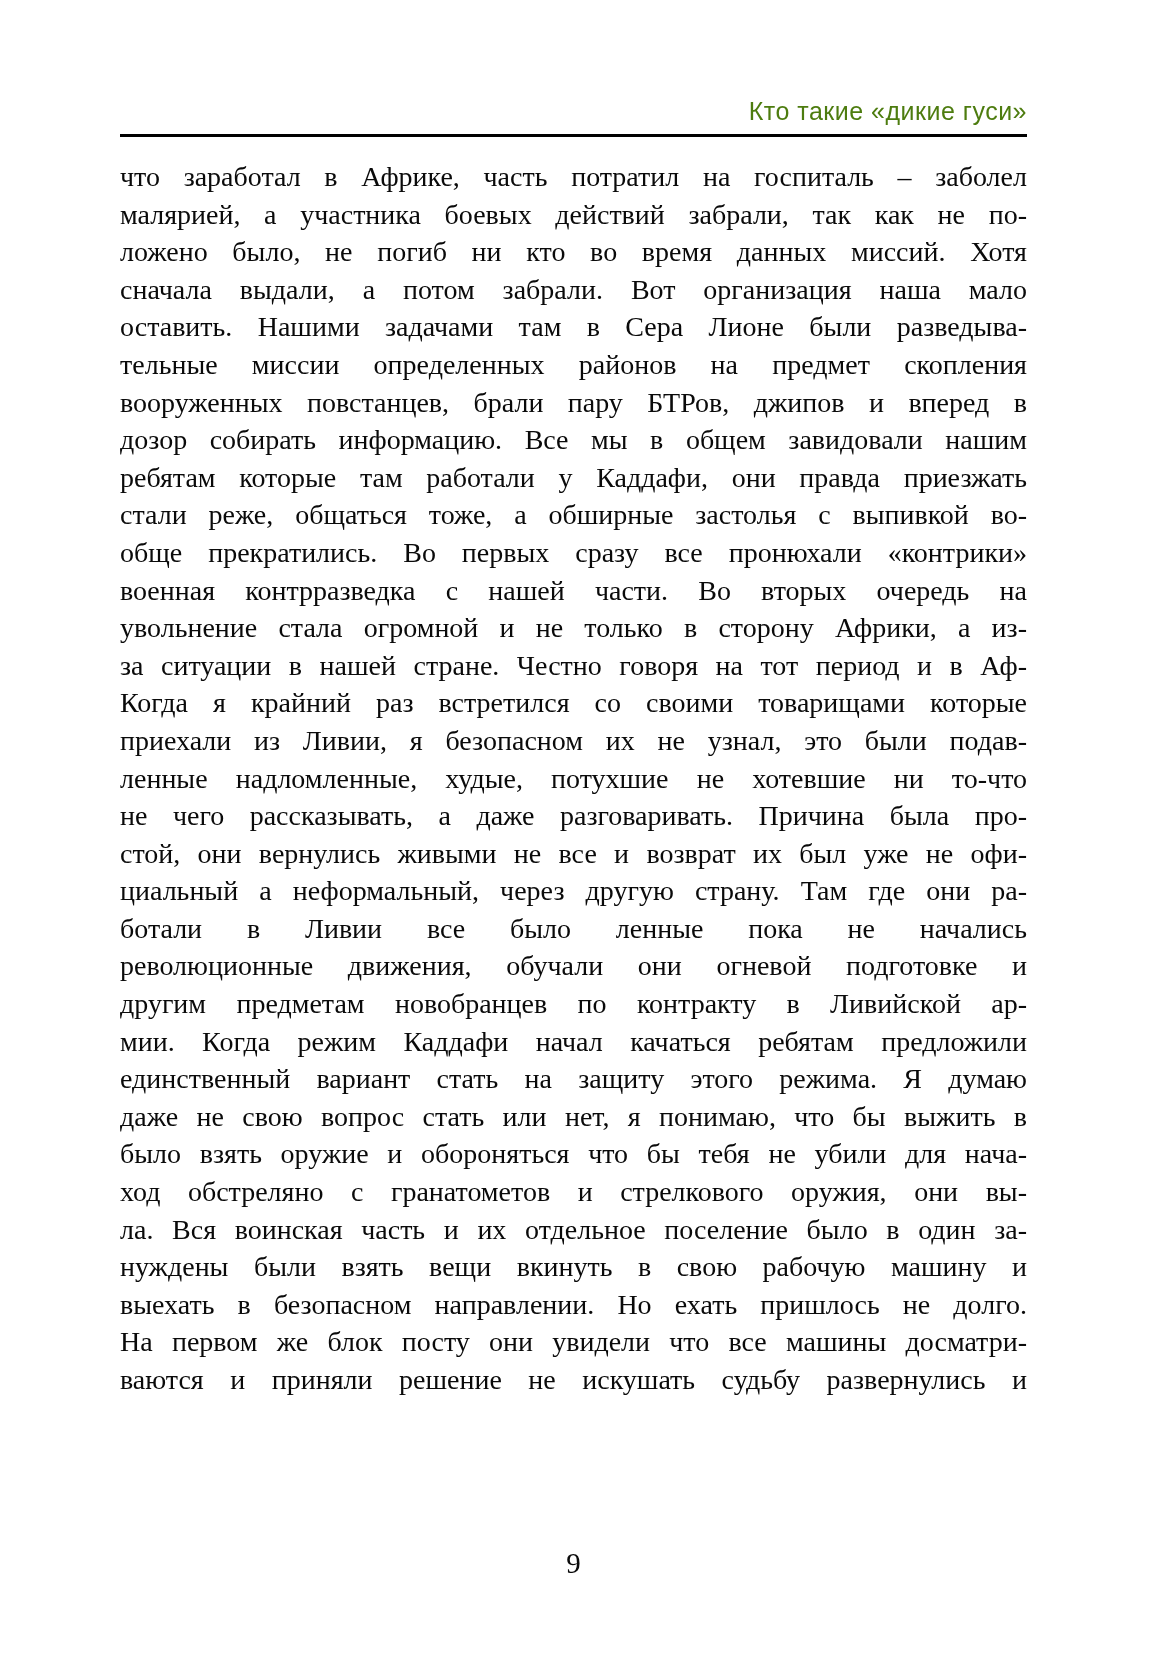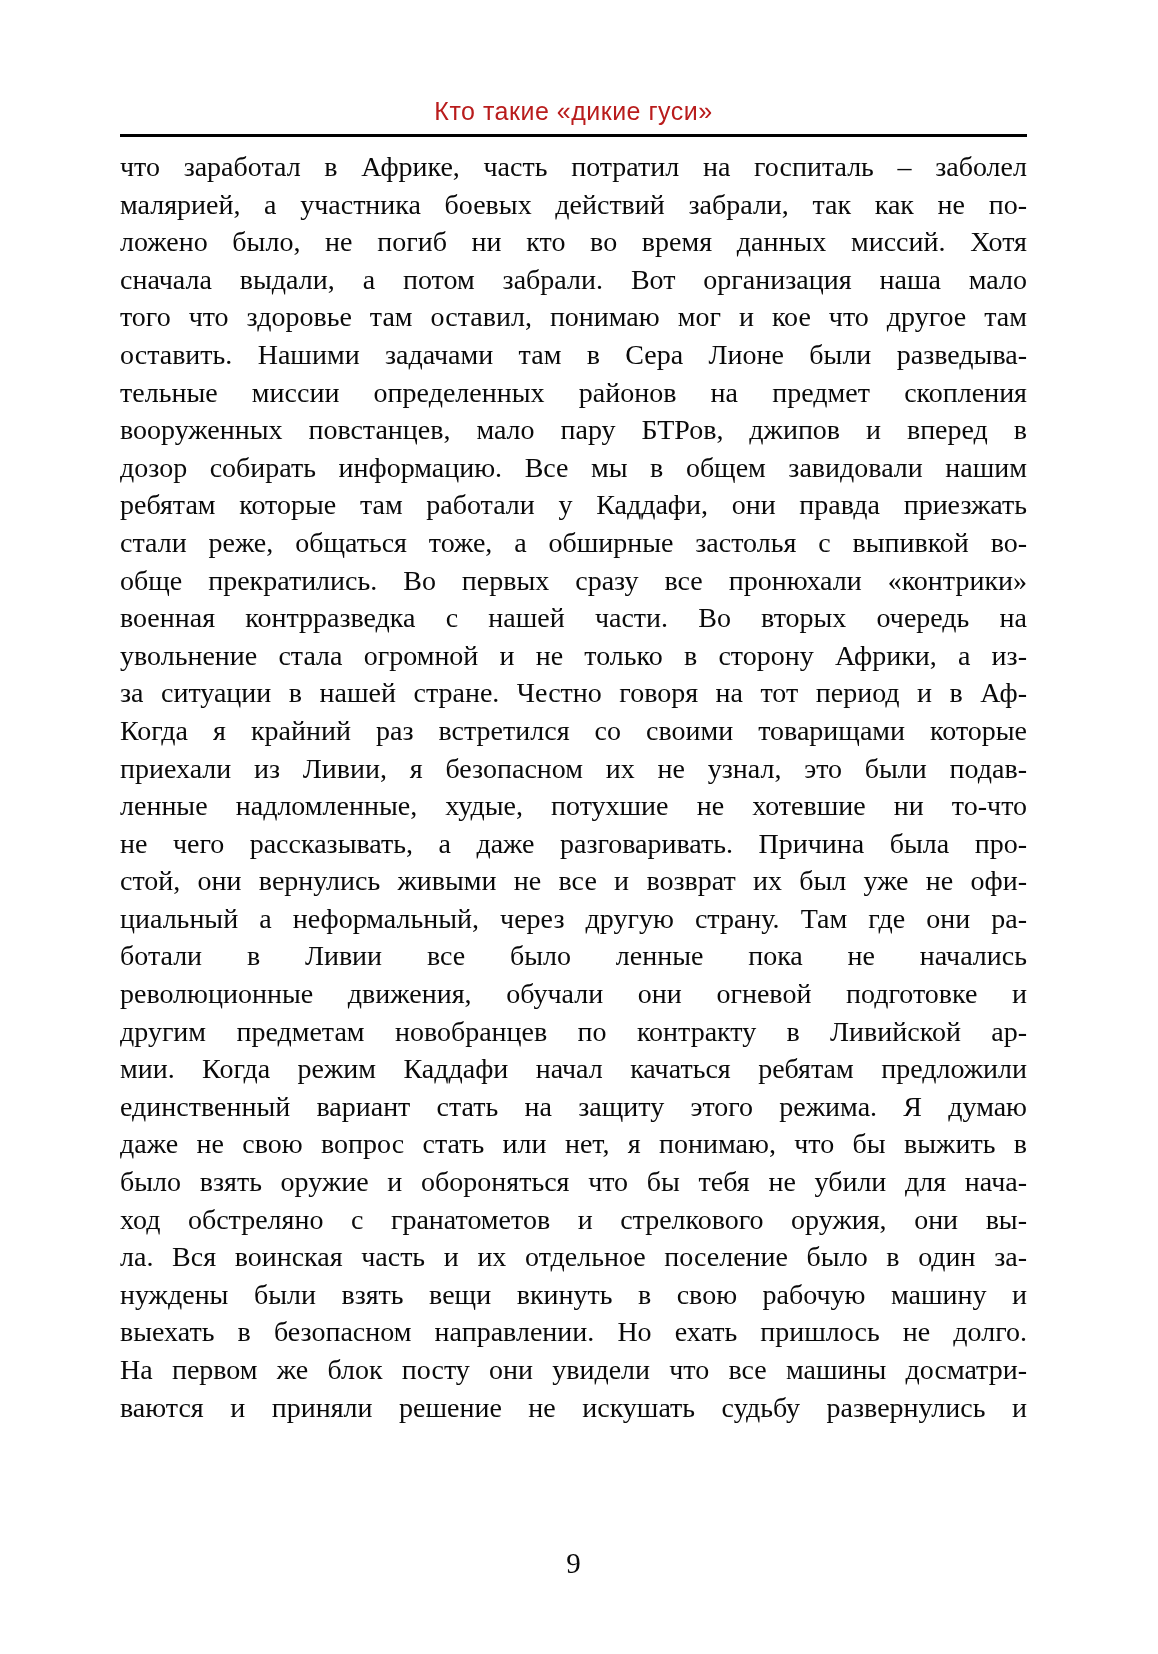--- a/index.html
+++ b/index.html
@@ -14,42 +14,42 @@
     background: #ffffff;
     color: #000000;
     font-family: "Liberation Serif", serif;
     overflow: hidden;
   }
   .running-head {
     position: absolute;
     left: 120px;
     width: 907px;
     top: 97px;
-    text-align: center;
+    text-align: right;
     font-family: "Liberation Sans", sans-serif;
     font-weight: 400;
     font-size: 25px;
     line-height: 28px;
-    color: #b91c1c;
+    color: #4d7c0f;
     letter-spacing: 0.5px;
   }
   .head-rule {
     position: absolute;
     left: 120px;
     top: 134px;
     width: 907px;
     height: 3px;
     background: #000000;
     border: none;
     margin: 0;
   }
   .body-text {
     position: absolute;
     left: 120px;
-    top: 148px;
+    top: 158px;
     width: 907px;
     font-size: 28px;
     line-height: 37.6px;
     color: #0a0a0a;
   }
   .body-text .line {
     height: 37.6px;
     text-align: justify;
     text-align-last: justify;
     -moz-text-align-last: justify;
@@ -70,24 +70,23 @@
 <body>
 
 <div class="page">
   <div class="running-head">Кто такие «дикие гуси»</div>
   <div class="head-rule"></div>
   <div class="body-text" id="body-lines">
       <div class="line">что заработал в Африке, часть потратил на госпиталь – заболел</div>
       <div class="line">малярией, а участника боевых действий забрали, так как не по-</div>
       <div class="line">ложено было, не погиб ни кто во время данных миссий. Хотя</div>
       <div class="line">сначала выдали, а потом забрали. Вот организация наша мало</div>
-      <div class="line">того что здоровье там оставил, понимаю мог и кое что другое там</div>
       <div class="line">оставить. Нашими задачами там в Сера Лионе были разведыва-</div>
       <div class="line">тельные миссии определенных районов на предмет скопления</div>
-      <div class="line">вооруженных повстанцев, мало пару БТРов, джипов и вперед в</div>
+      <div class="line">вооруженных повстанцев, брали пару БТРов, джипов и вперед в</div>
       <div class="line">дозор собирать информацию. Все мы в общем завидовали нашим</div>
       <div class="line">ребятам которые там работали у Каддафи, они правда приезжать</div>
       <div class="line">стали реже, общаться тоже, а обширные застолья с выпивкой во-</div>
       <div class="line">обще прекратились. Во первых сразу все пронюхали «контрики»</div>
       <div class="line">военная контрразведка с нашей части. Во вторых очередь на</div>
       <div class="line">увольнение стала огромной и не только в сторону Африки, а из-</div>
       <div class="line">за ситуации в нашей стране. Честно говоря на тот период и в Аф-</div>
       <div class="line">Когда я крайний раз встретился со своими товарищами которые</div>
       <div class="line">приехали из Ливии, я безопасном их не узнал, это были подав-</div>
       <div class="line">ленные надломленные, худые, потухшие не хотевшие ни то-что</div>

